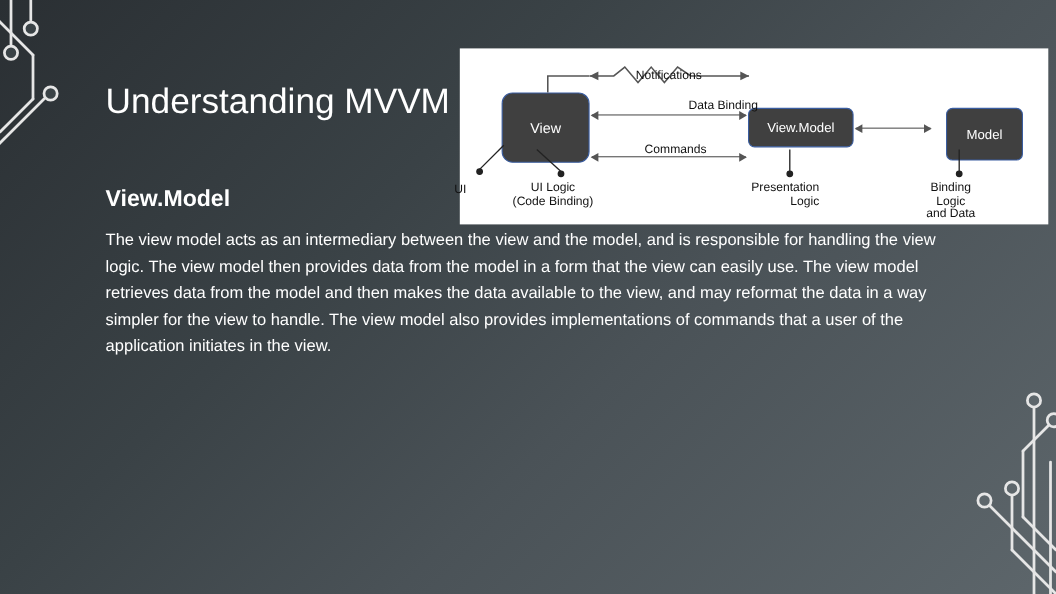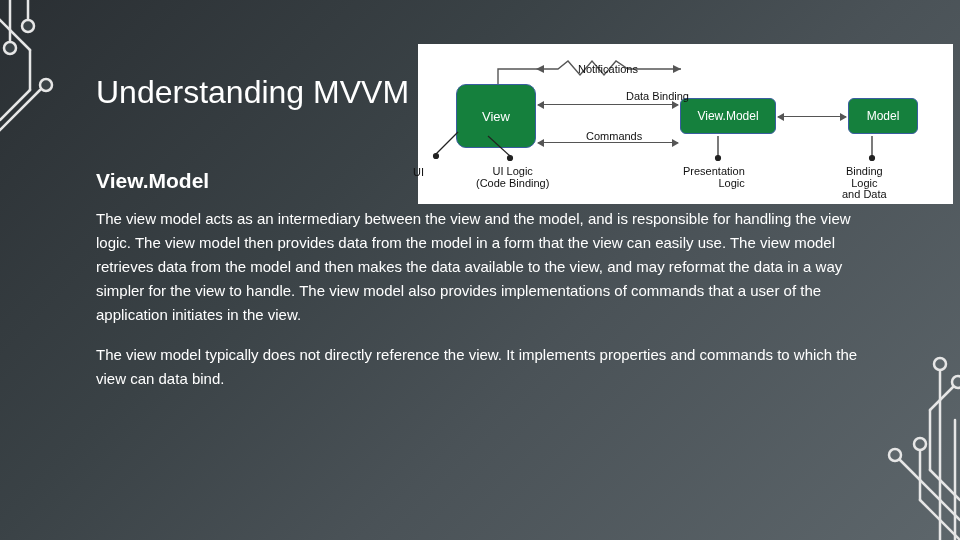--- a/index.html
+++ b/index.html
@@ -32,39 +32,39 @@
     background: #fff;
   }
   .diagram {
     position: relative;
     width: 100%; height: 100%;
     font-family: "Segoe UI", Arial, sans-serif;
   }
   .dbox {
     position: absolute;
     border-radius: 6px;
-    background: #15803d;
+    background: #404040;
     color: #fff;
     font-size: 12px;
     display: flex;
     align-items: center;
     justify-content: center;
     border: 1px solid #3a5da0;
   }
   .dbox.view { left: 38px; top: 40px; width: 80px; height: 64px; border-radius: 10px; font-size: 13px;}
   .dbox.vm   { left: 262px; top: 54px; width: 96px; height: 36px; }
-  .dbox.model{ left: 430px; top: 54px; width: 70px; height: 36px; }
+  .dbox.model{ left: 442px; top: 54px; width: 70px; height: 48px; }
   .dlabel {
     position: absolute;
     color: #111;
     font-size: 11px;
     white-space: nowrap;
   }
   .dlabel.ui { left: -5px; top: 122px; }
-  .dlabel.uilogic { left: 58px; top: 122px; text-align:center; line-height:1.05;}
+  .dlabel.uilogic { left: 48px; top: 122px; text-align:center; line-height:1.05;}
   .dlabel.pres { left: 265px; top: 122px; text-align:right; line-height:1.05;}
   .dlabel.biz { left: 424px; top: 122px; text-align:center; line-height:1.05;}
   .dlabel.notif { left: 160px; top: 19px; }
   .dlabel.databind { left: 160px; top: 46px; margin-left: 48px; }
   .dlabel.cmds { left: 168px; top: 86px; }
   .arrow {
     position: absolute;
     height: 1px;
     background: #555;
   }
@@ -193,14 +193,13 @@
         <span>Binding</span><br>
         <span>Logic</span><br>
         <span>and Data</span>
       </div>
     </div>
   </div>
 
   <h2 class="subtitle">View.Model</h2>
 
   <p class="para">The view model acts as an intermediary between the view and the model, and is responsible for handling the view logic. The view model then provides data from the model in a form that the view can easily use. The view model retrieves data from the model and then makes the data available to the view, and may reformat the data in a way simpler for the view to handle. The view model also provides implementations of commands that a user of the application initiates in the view.</p>
-  <p class="para">The view model typically does not directly reference the view. It implements properties and commands to which the view can data bind.</p>
 </div>
 
 </body></html>

